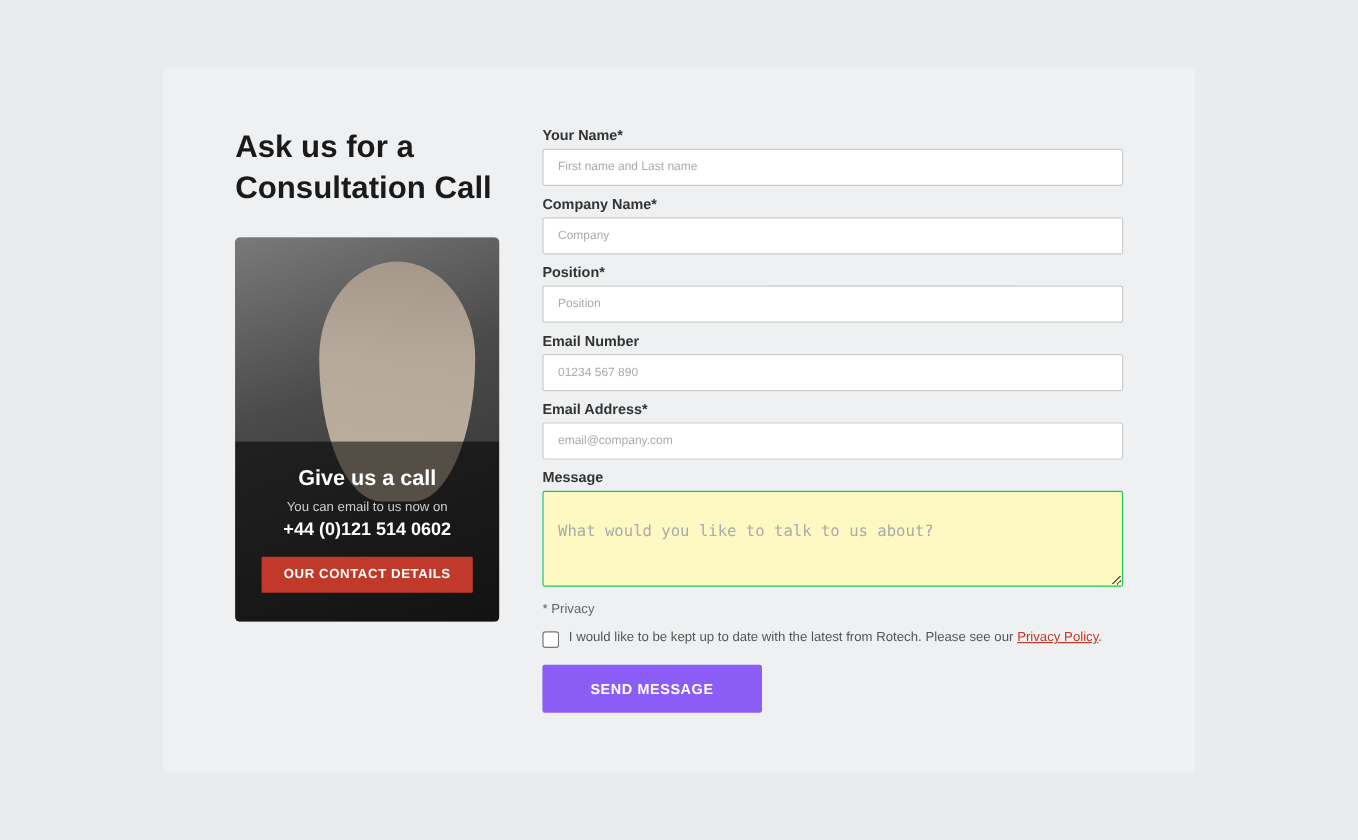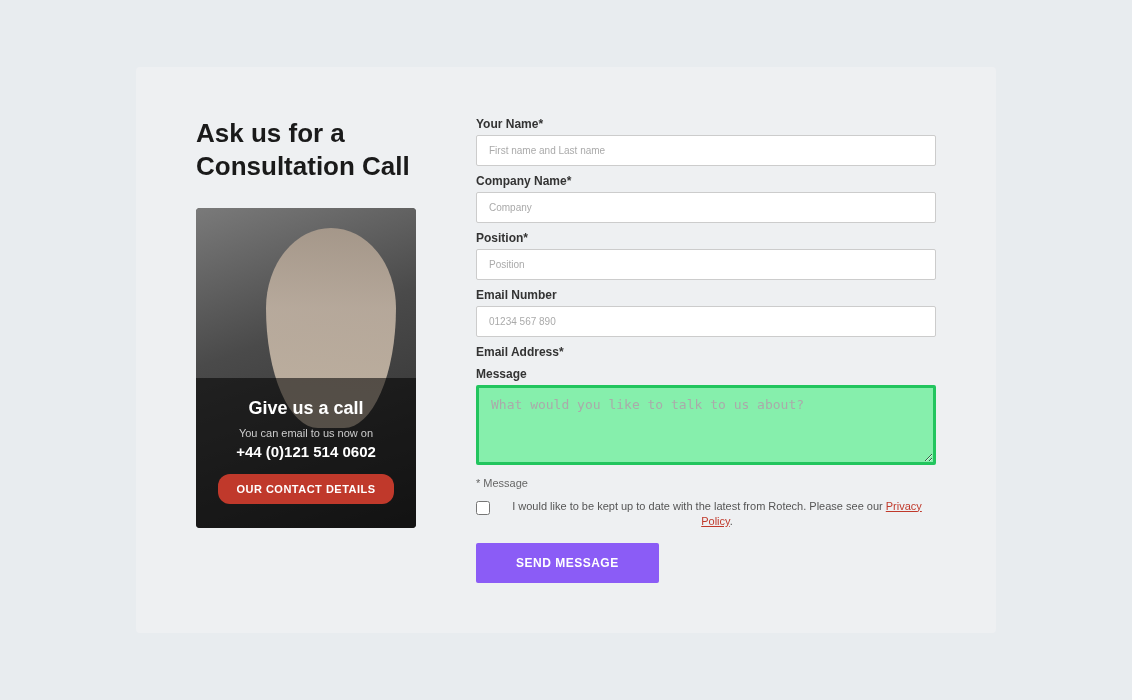--- a/index.html
+++ b/index.html
@@ -17,21 +17,21 @@
       align-items: center;
       justify-content: center;
       padding: 40px 0;
     }
     .card {
       background: #eef0f2;
       border-radius: 4px;
       width: 860px;
       padding: 50px 60px 50px 60px;
       display: flex;
-      gap: 60px;
+      gap: 36px;
       align-items: flex-start;
     }
     .left-panel {
       flex: 0 0 220px;
     }
     .heading {
       font-size: 26px;
       font-weight: 700;
       color: #1a1a1a;
       line-height: 1.3;
@@ -89,21 +89,21 @@
       margin-bottom: 14px;
     }
     .contact-btn {
       display: inline-block;
       background: #c0392b;
       color: #fff;
       font-size: 11px;
       font-weight: 700;
       letter-spacing: 0.5px;
       padding: 9px 18px;
-      border-radius: 12px;
+      border-radius: 1px;
       cursor: pointer;
       border: none;
       text-transform: uppercase;
     }
     .right-panel {
       flex: 1;
     }
     .form-group {
       margin-bottom: 8px;
     }
@@ -122,26 +122,26 @@
       font-size: 10px;
       color: #555;
       background: #fff;
       outline: none;
     }
     .form-input::placeholder {
       color: #aaa;
     }
     .form-textarea {
       width: 100%;
-      padding: 9px 12px;
-      border: 3px solid #22c55e;
+      padding: 26px 12px;
+      border: 1px solid #22c55e;
       border-radius: 2px;
       font-size: 13px;
       color: #555;
-      background: #86efac;
+      background: #fef9c3;
       outline: none;
       resize: vertical;
       height: 80px;
     }
     .form-textarea::placeholder {
       color: #aaa;
     }
     .required-note {
       font-size: 11px;
       color: #666;
@@ -222,28 +222,29 @@
         <input class="form-input" type="text" placeholder="Position" style="">
       </div>
 
       <div class="form-group">
         <label class="form-label">Email Number</label>
         <input class="form-input" type="tel" placeholder="01234 567 890" style="">
       </div>
 
       <div class="form-group">
         <label class="form-label">Email Address*</label>
+        <input class="form-input" type="email" placeholder="email@company.com" style="">
       </div>
 
       <div class="form-group">
         <label class="form-label">Message</label>
         <textarea class="form-textarea" placeholder="What would you like to talk to us about?" style=""></textarea>
       </div>
 
-      <div class="required-note">* Message</div>
+      <div class="required-note">* Privacy</div>
 
       <div class="checkbox-row">
         <input type="checkbox" class="checkbox-input" style="">
         <label class="checkbox-label">
           <span>I would like to be kept up to date with the latest from Rotech. Please see our </span><span class="privacy-link">Privacy Policy</span><span>.</span>
         </label>
       </div>
 
       <button class="send-btn">SEND MESSAGE</button>
 

